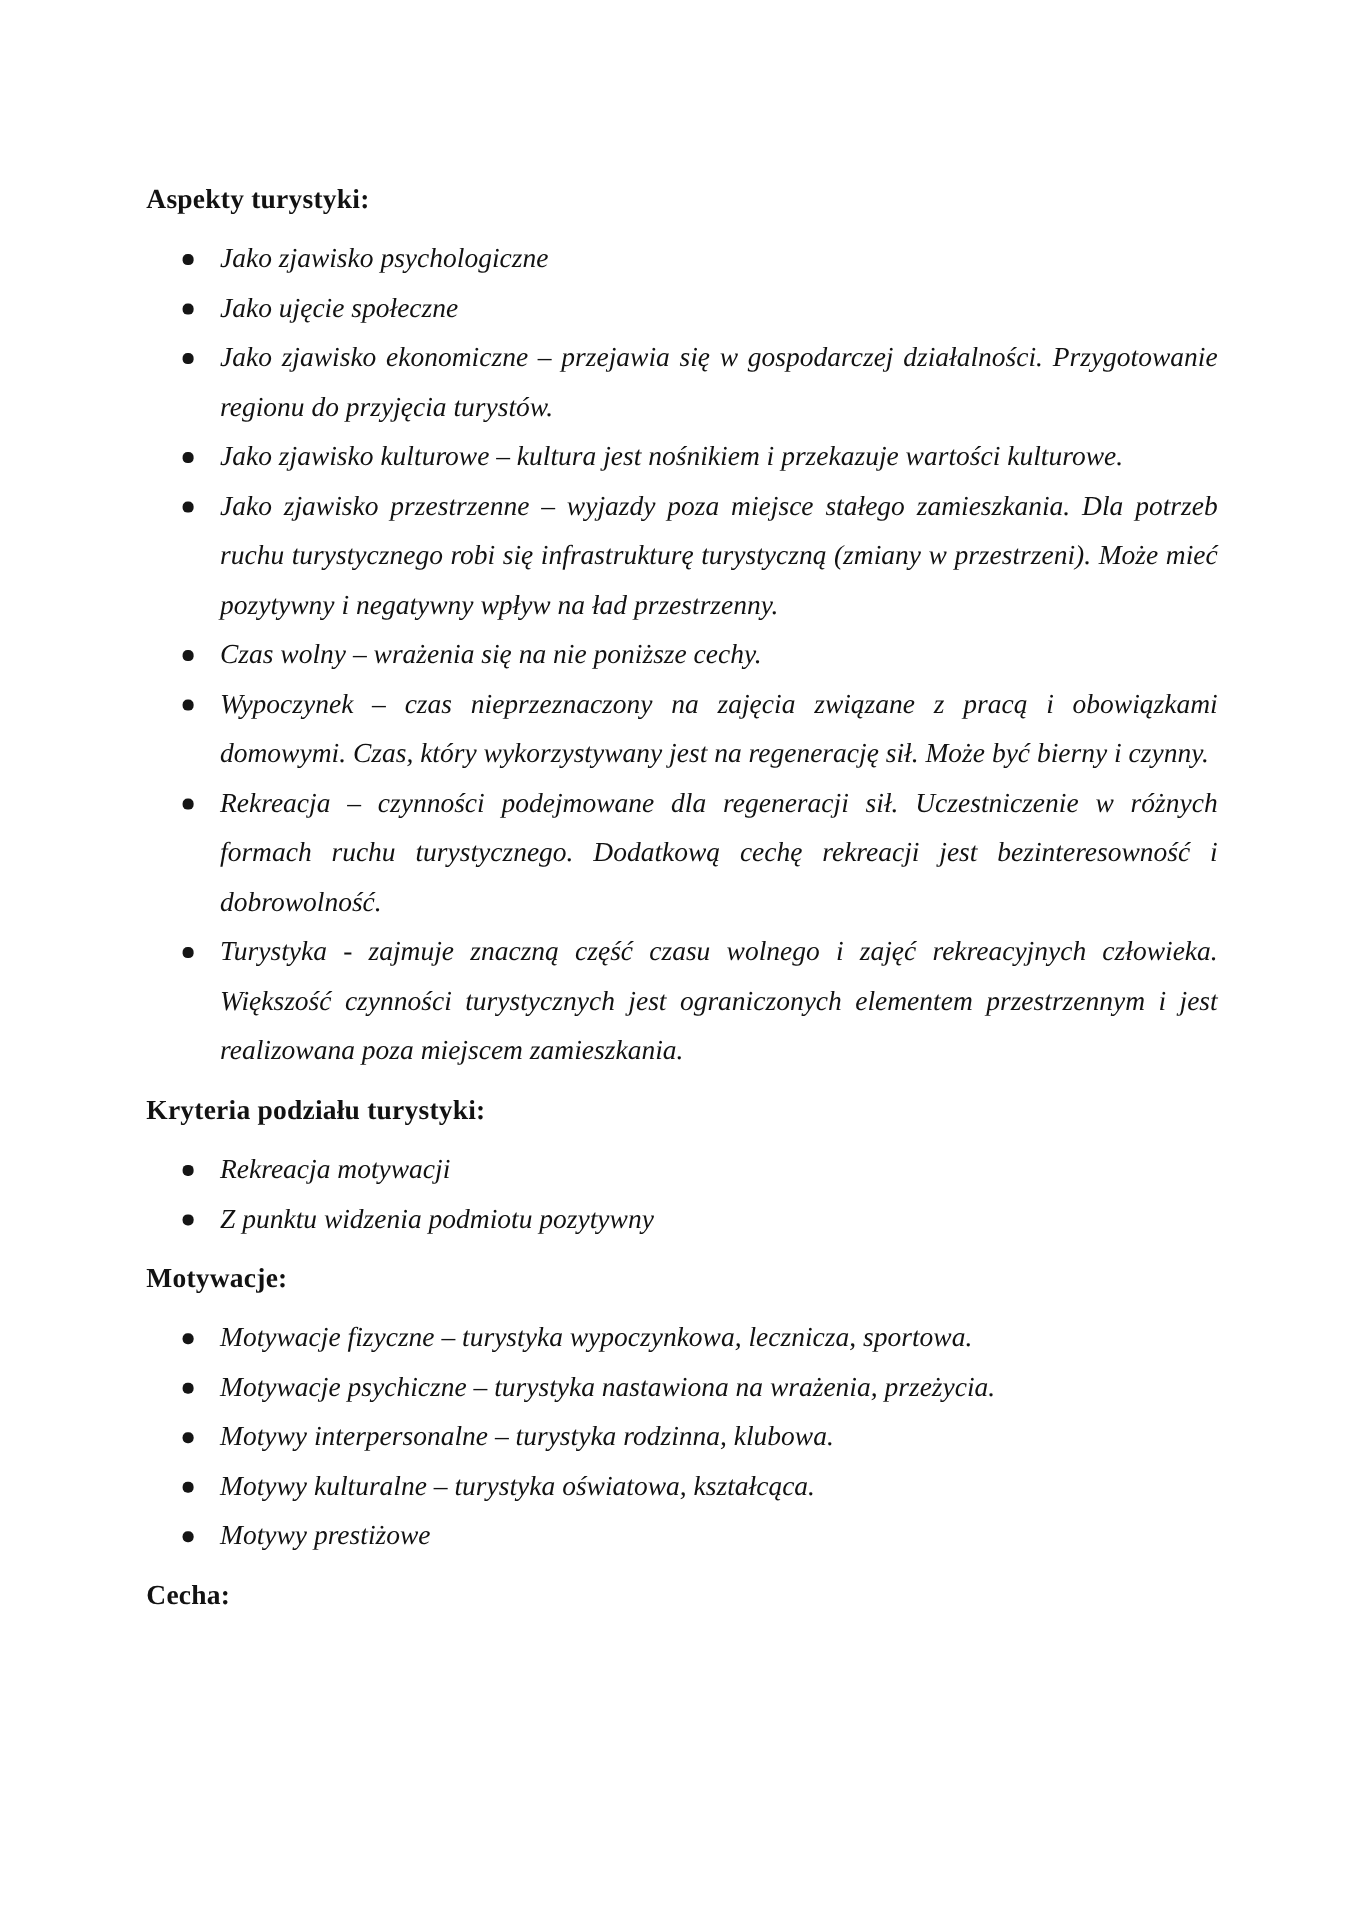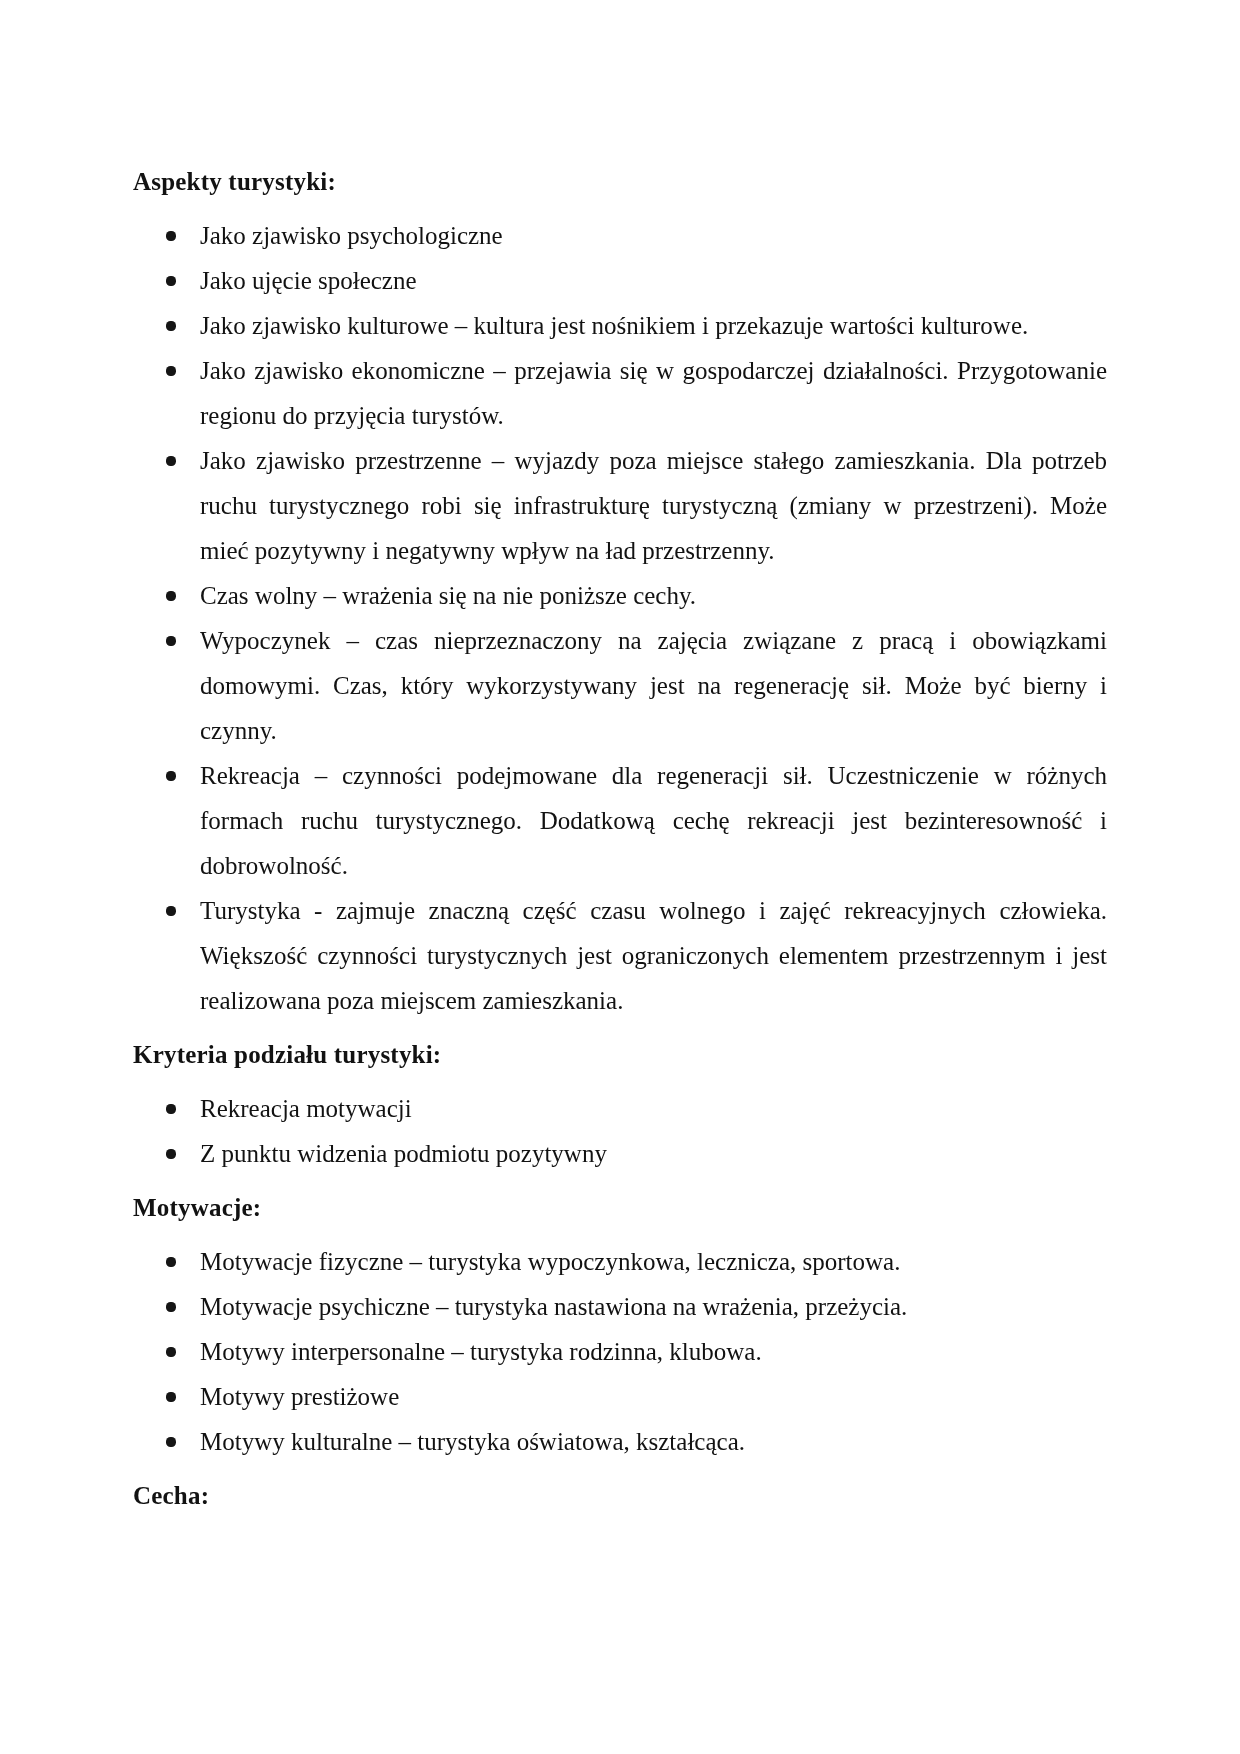--- a/index.html
+++ b/index.html
@@ -23,20 +23,21 @@
   .heading {
     font-size: 25px;
     font-weight: bold;
     margin: 9px 0 9px 0;
     letter-spacing: 0.2px;
   }
   ul.bullets {
     list-style: none;
     margin: 0;
     padding: 0;
+    font-style: italic;
   }
   li.bullet-item {
     position: relative;
     padding-left: 67px;
     text-align: justify;
   }
   li.bullet-item .marker {
     position: absolute;
     left: 33px;
     top: 18px;
@@ -57,25 +58,25 @@
       <li class="bullet-item">
         <span class="marker"></span>
         <span>Jako zjawisko psychologiczne</span>
       </li>
       <li class="bullet-item">
         <span class="marker"></span>
         <span>Jako ujęcie społeczne</span>
       </li>
       <li class="bullet-item">
         <span class="marker"></span>
-        <span>Jako zjawisko kulturowe – kultura jest nośnikiem i przekazuje wartości kulturowe.</span>
+        <span>Jako zjawisko ekonomiczne – przejawia się w gospodarczej działalności. Przygotowanie regionu do przyjęcia turystów.</span>
       </li>
       <li class="bullet-item">
         <span class="marker"></span>
-        <span>Jako zjawisko ekonomiczne – przejawia się w gospodarczej działalności. Przygotowanie regionu do przyjęcia turystów.</span>
+        <span>Jako zjawisko kulturowe – kultura jest nośnikiem i przekazuje wartości kulturowe.</span>
       </li>
       <li class="bullet-item">
         <span class="marker"></span>
         <span>Jako zjawisko przestrzenne – wyjazdy poza miejsce stałego zamieszkania. Dla potrzeb ruchu turystycznego robi się infrastrukturę turystyczną (zmiany w przestrzeni). Może mieć pozytywny i negatywny wpływ na ład przestrzenny.</span>
       </li>
     </ul>
   </section>
 
   <section class="doc-section">
     <ul class="bullets">
@@ -122,25 +123,25 @@
       <li class="bullet-item">
         <span class="marker"></span>
         <span>Motywacje psychiczne – turystyka nastawiona na wrażenia, przeżycia.</span>
       </li>
       <li class="bullet-item">
         <span class="marker"></span>
         <span>Motywy interpersonalne – turystyka rodzinna, klubowa.</span>
       </li>
       <li class="bullet-item">
         <span class="marker"></span>
-        <span>Motywy prestiżowe</span>
+        <span>Motywy kulturalne – turystyka oświatowa, kształcąca.</span>
       </li>
       <li class="bullet-item">
         <span class="marker"></span>
-        <span>Motywy kulturalne – turystyka oświatowa, kształcąca.</span>
+        <span>Motywy prestiżowe</span>
       </li>
     </ul>
   </section>
 
   <section class="doc-section">
     <h2 class="heading">Cecha:</h2>
   </section>
 
 </div>
 

